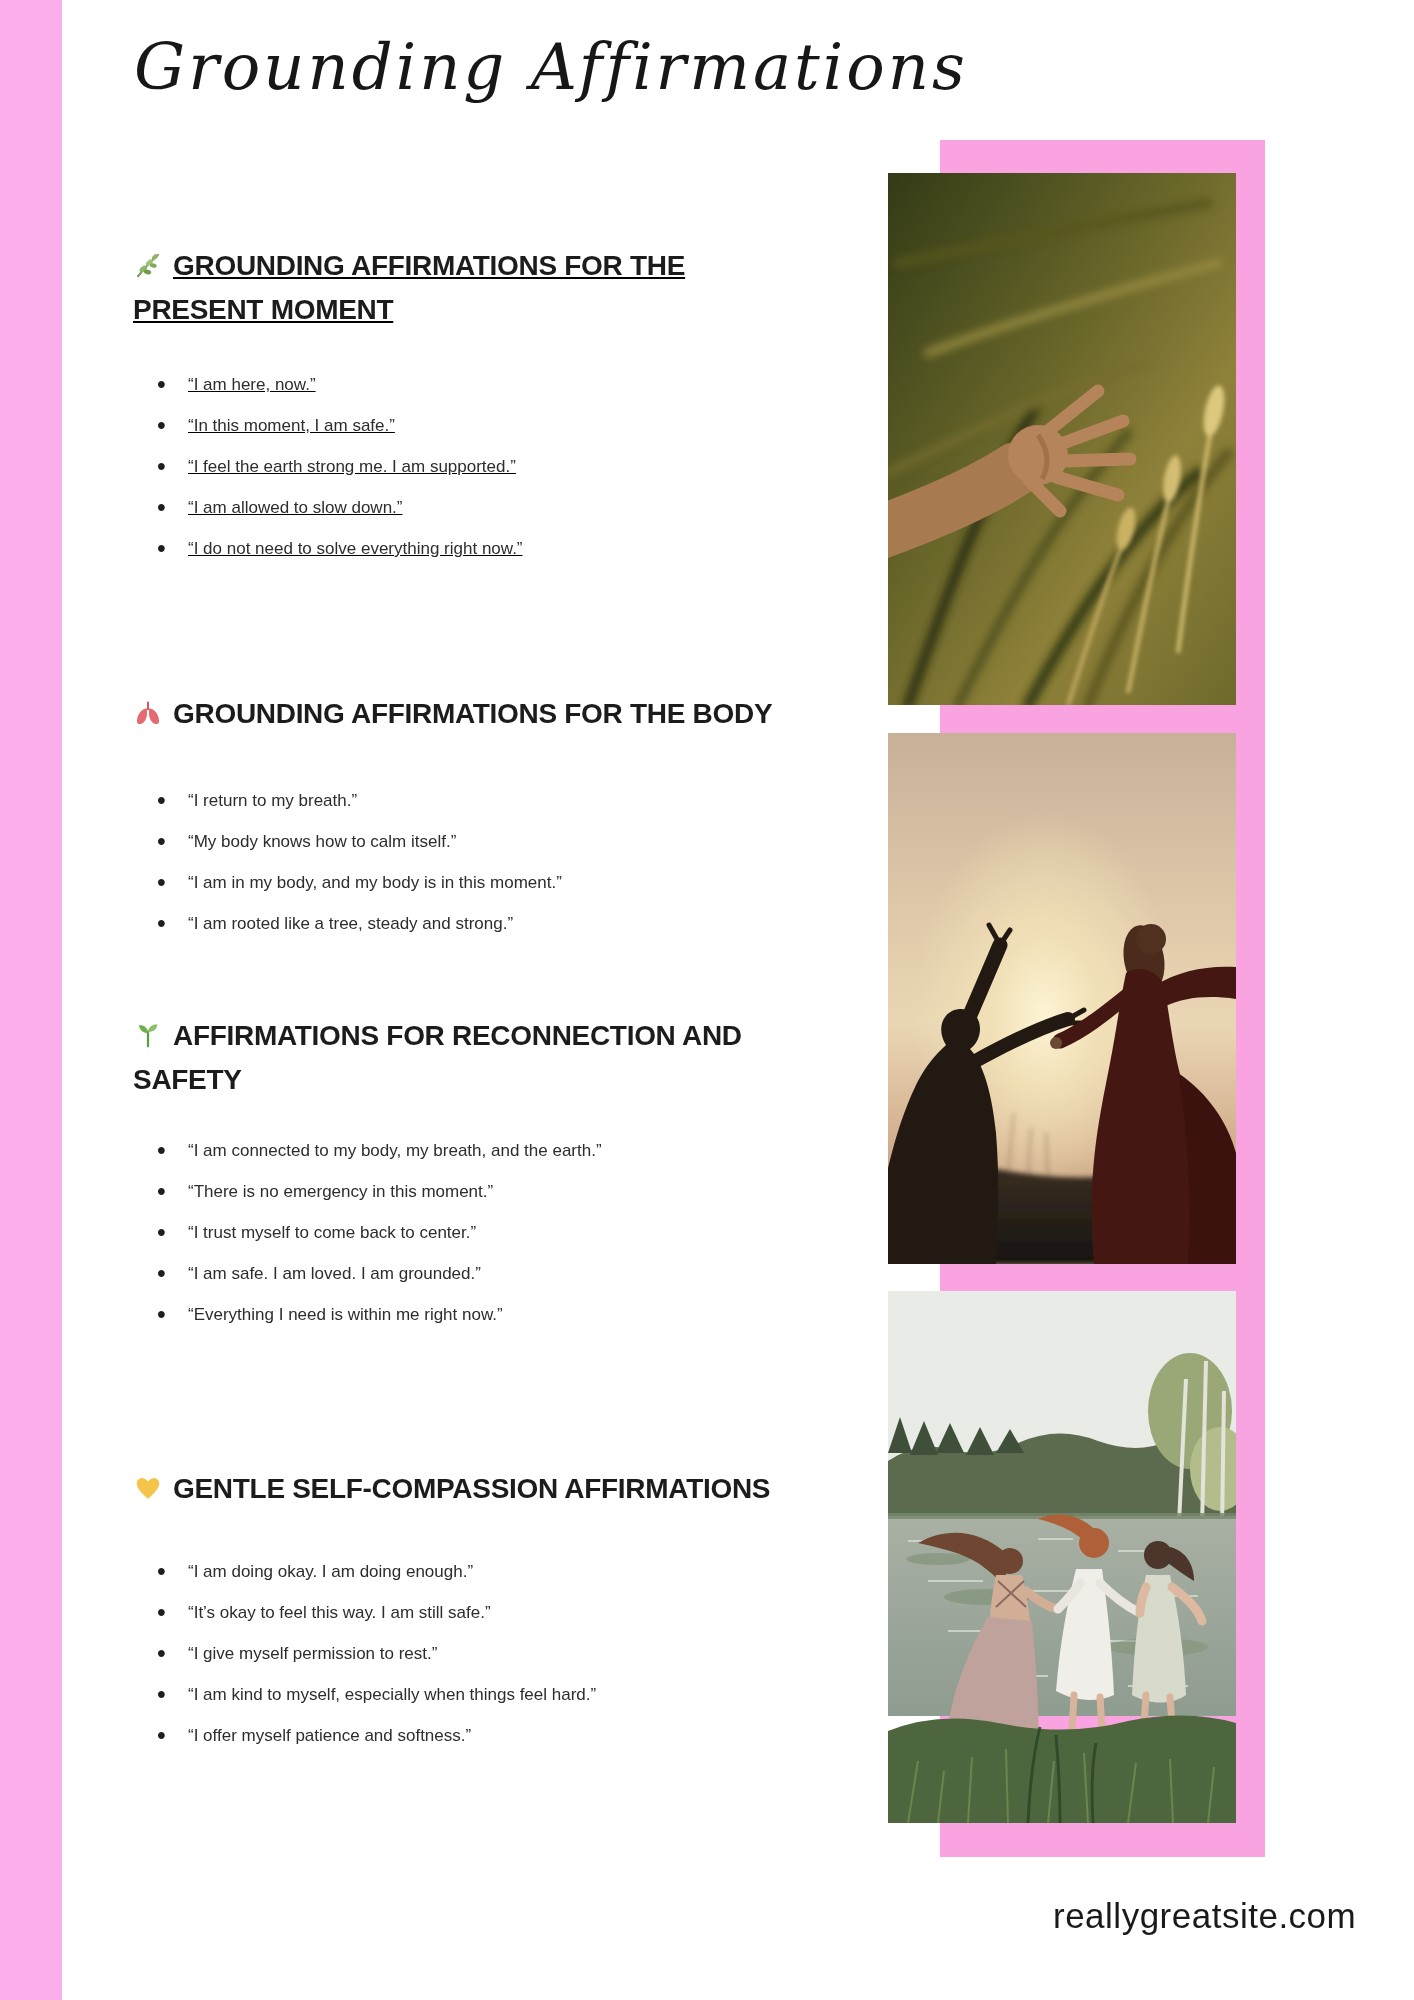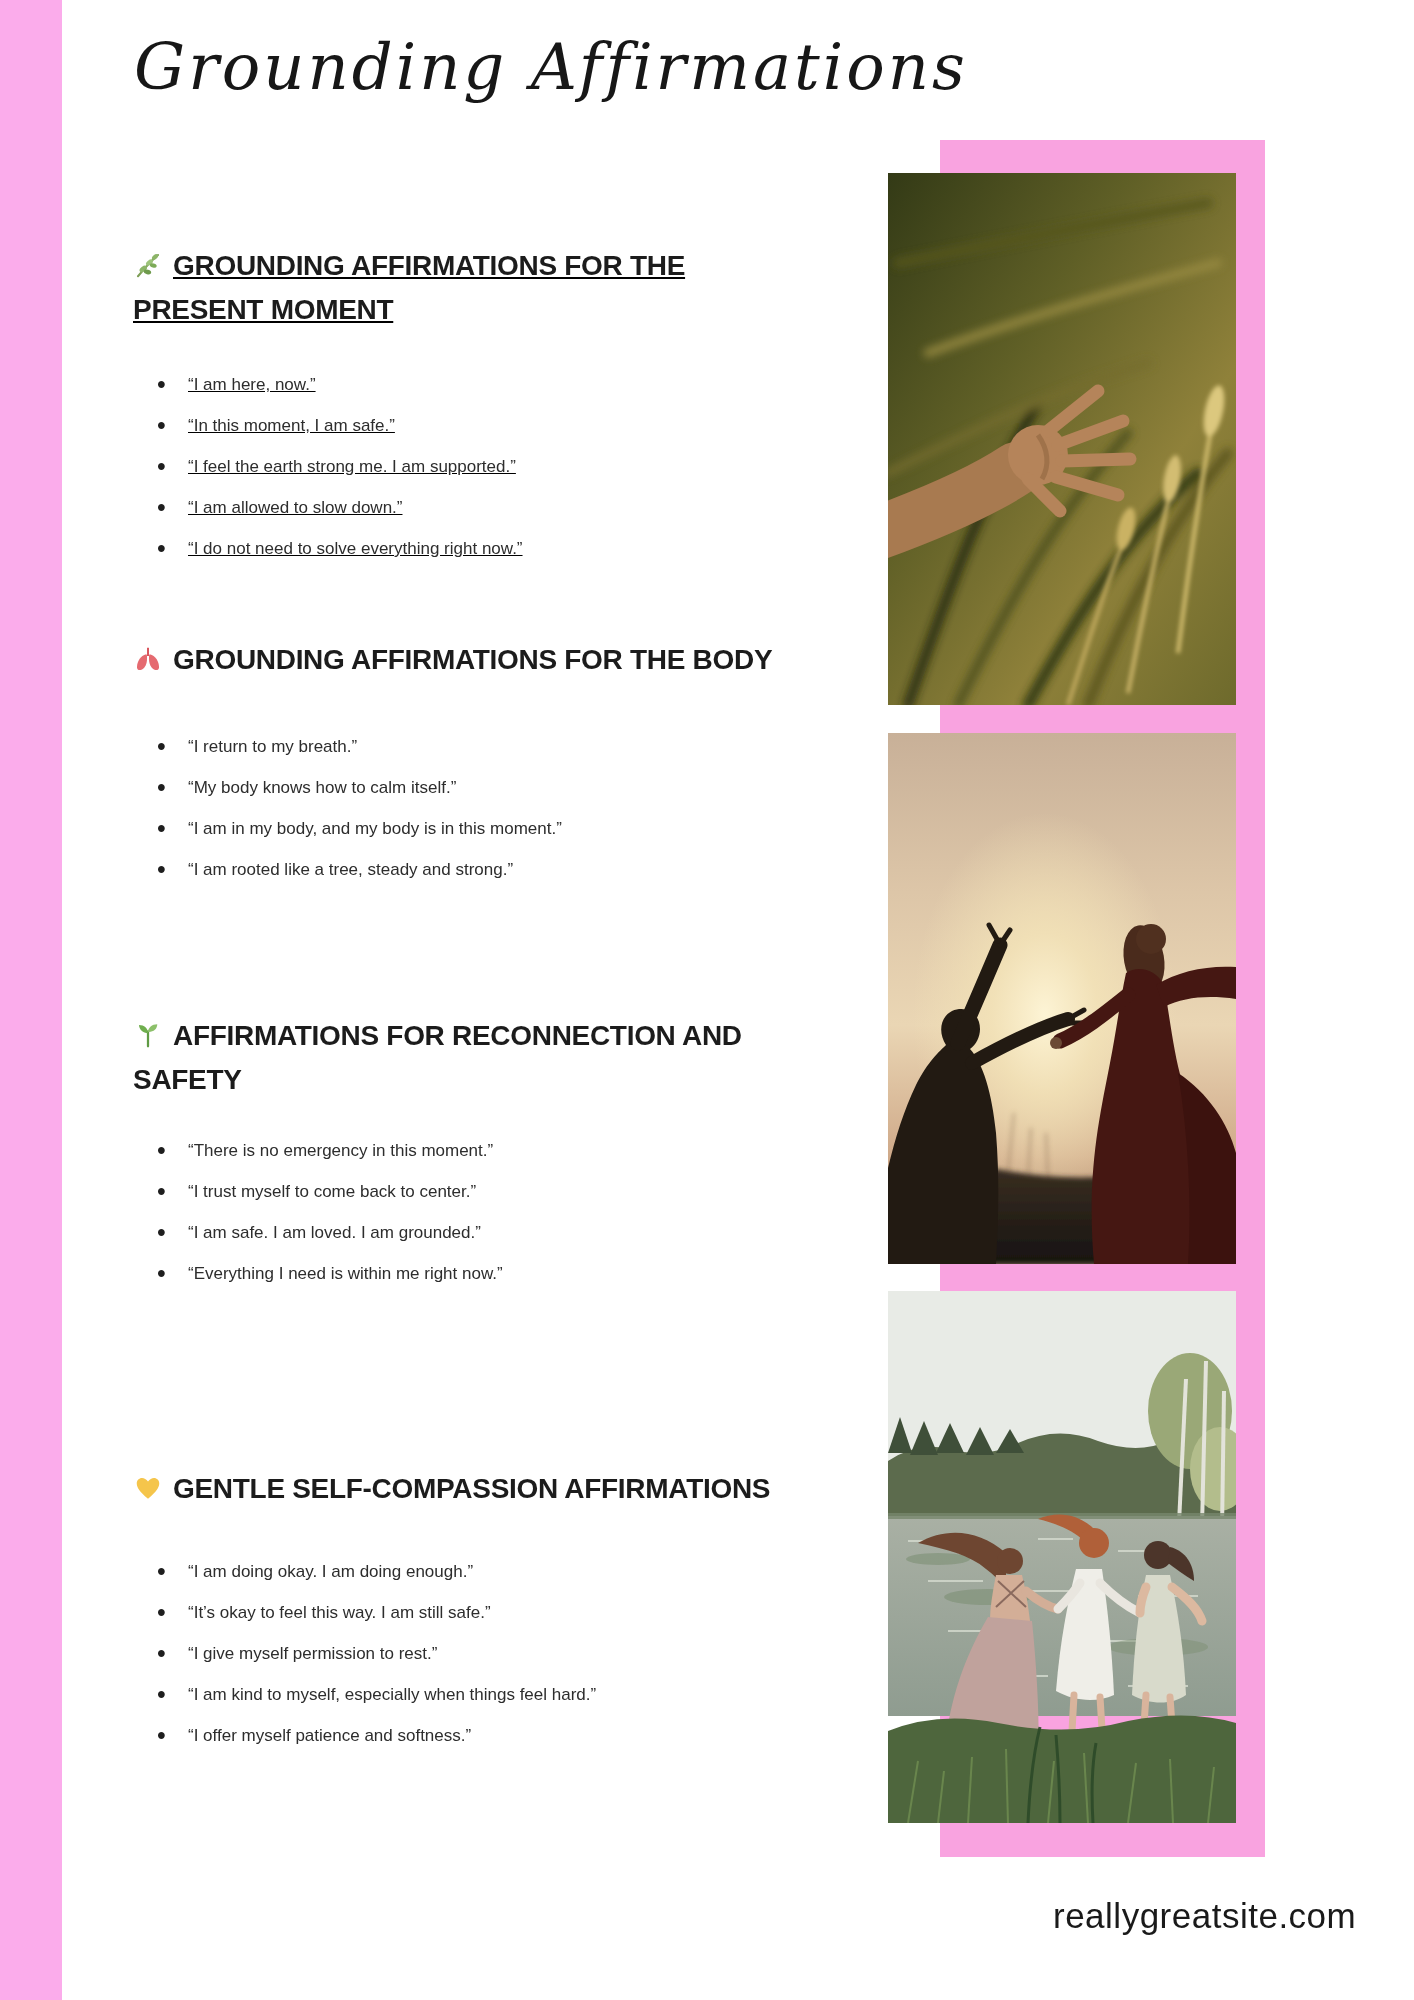--- a/index.html
+++ b/index.html
@@ -8,21 +8,21 @@
     overflow:hidden;font-family:"Liberation Sans",sans-serif;margin:0 auto;
   }
   .side-strip{position:absolute;left:0;top:0;width:62px;height:2000px;background:#fbaceb;}
   .title{
     position:absolute;left:134px;top:30px;margin:0;width:760px;
     font-family:"DejaVu Serif",serif;font-style:italic;font-weight:500;
     font-size:64px;letter-spacing:3px;color:#171717;white-space:nowrap;
   }
   .content{position:absolute;left:0;top:0;width:100%;height:100%;}
   section{position:absolute;left:133px;width:660px;}
-  .sec1{top:244px;text-decoration:underline;} .sec2{top:638px;} .sec3{top:1014px;} .sec4{top:1467px;}
+  .sec1{top:244px;text-decoration:underline;} .sec2{top:692px;} .sec3{top:1014px;} .sec4{top:1467px;}
   h2{
     margin:0;font-size:28px;line-height:44px;font-weight:700;color:#1c1c1c;
     letter-spacing:-0.3px;
   }
   h2 .icon{display:inline-block;vertical-align:-5px;margin-right:10px;}
   h2 .icon svg{width:30px;height:30px;display:block;}
   ul{
     margin:0;padding:0;list-style:none;width:645px;
     font-size:17px;line-height:41px;color:#2d2d2d;
   }
@@ -98,20 +98,21 @@
       <h2>
         <span class="icon">
           <svg viewBox="0 0 24 24">
             <path d="M12 21 C12 16 12 12.5 12 9" stroke="#5f9b44" stroke-width="1.8" fill="none" stroke-linecap="round"></path>
             <path d="M12 10.5 C8 10.5 4.8 7.5 4.8 4 C9 4 12 6.8 12 10.5 Z" fill="#6fae4e"></path>
             <path d="M12 9.5 C12 6.2 15.2 3.4 19.4 3.4 C19.4 7.2 16.2 9.8 12 9.5 Z" fill="#8cc06a"></path>
           </svg>
         </span><span>AFFIRMATIONS FOR RECONNECTION AND SAFETY</span>
       </h2>
       <ul>
+        <li>“I am connected to my body, my breath, and the earth.”</li>
         <li>“There is no emergency in this moment.”</li>
         <li>“I trust myself to come back to center.”</li>
         <li>“I am safe. I am loved. I am grounded.”</li>
         <li>“Everything I need is within me right now.”</li>
       </ul>
     </section>
 
     <section class="sec4">
       <h2>
         <span class="icon">

